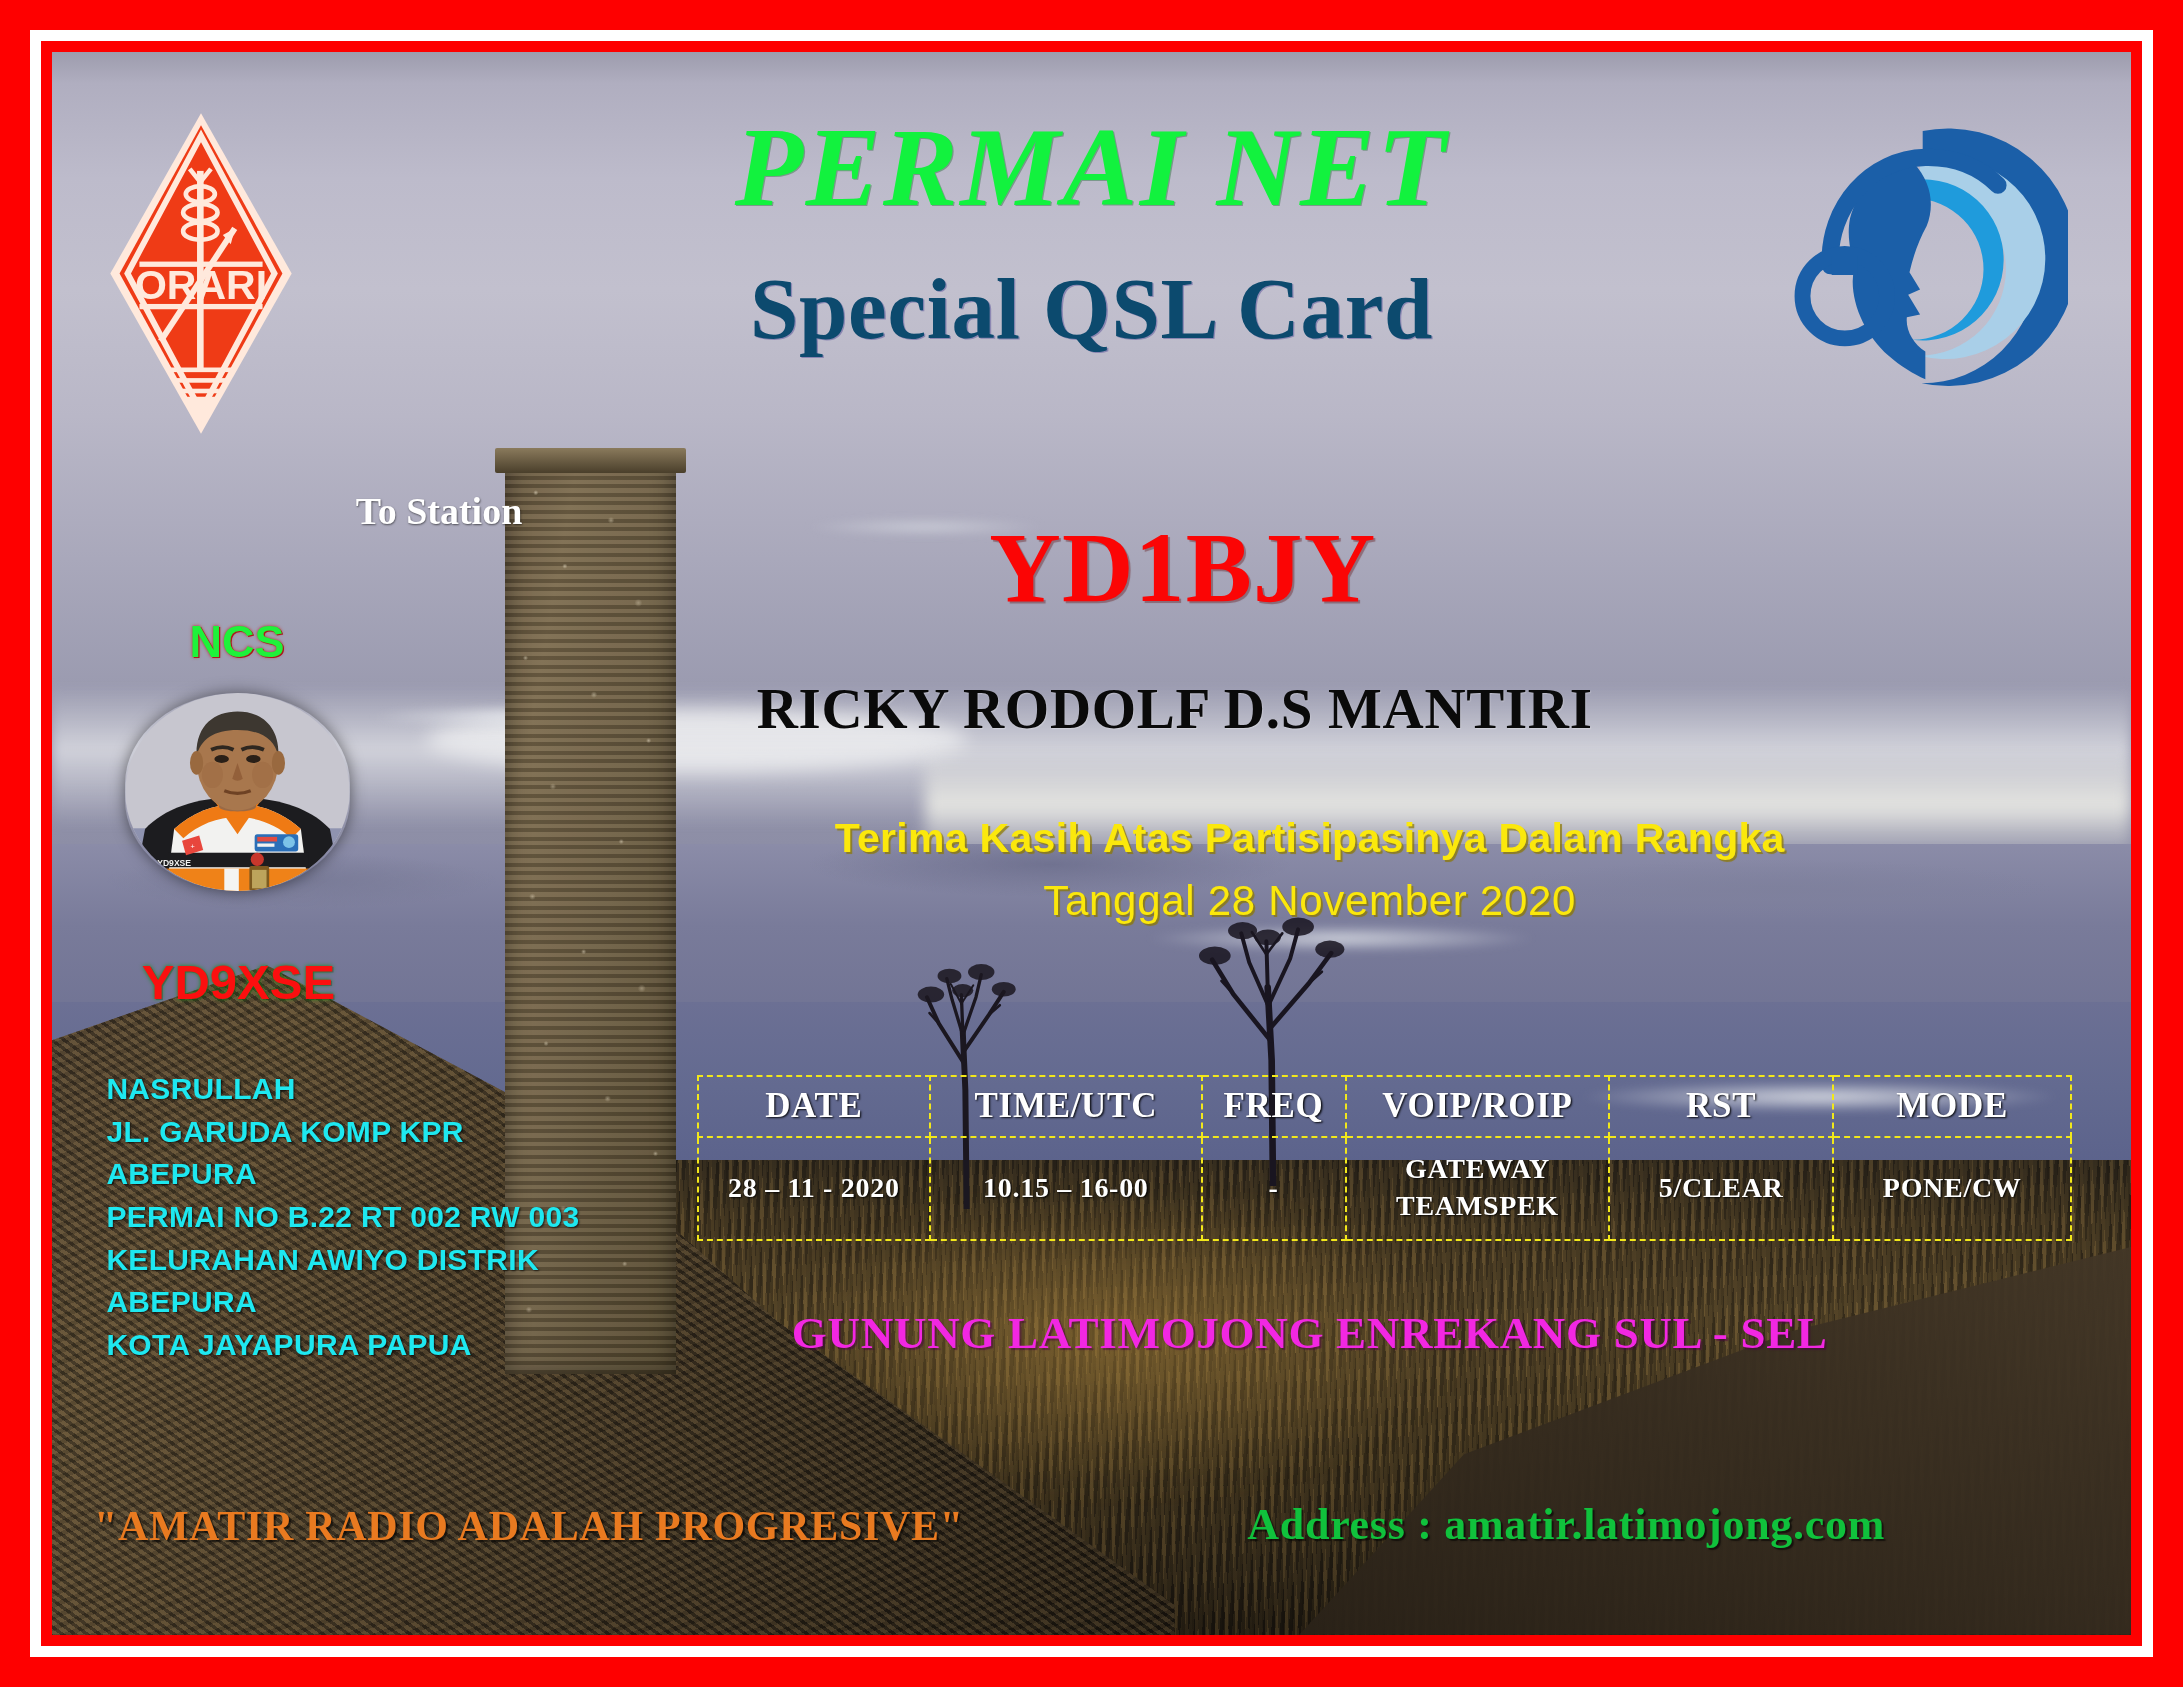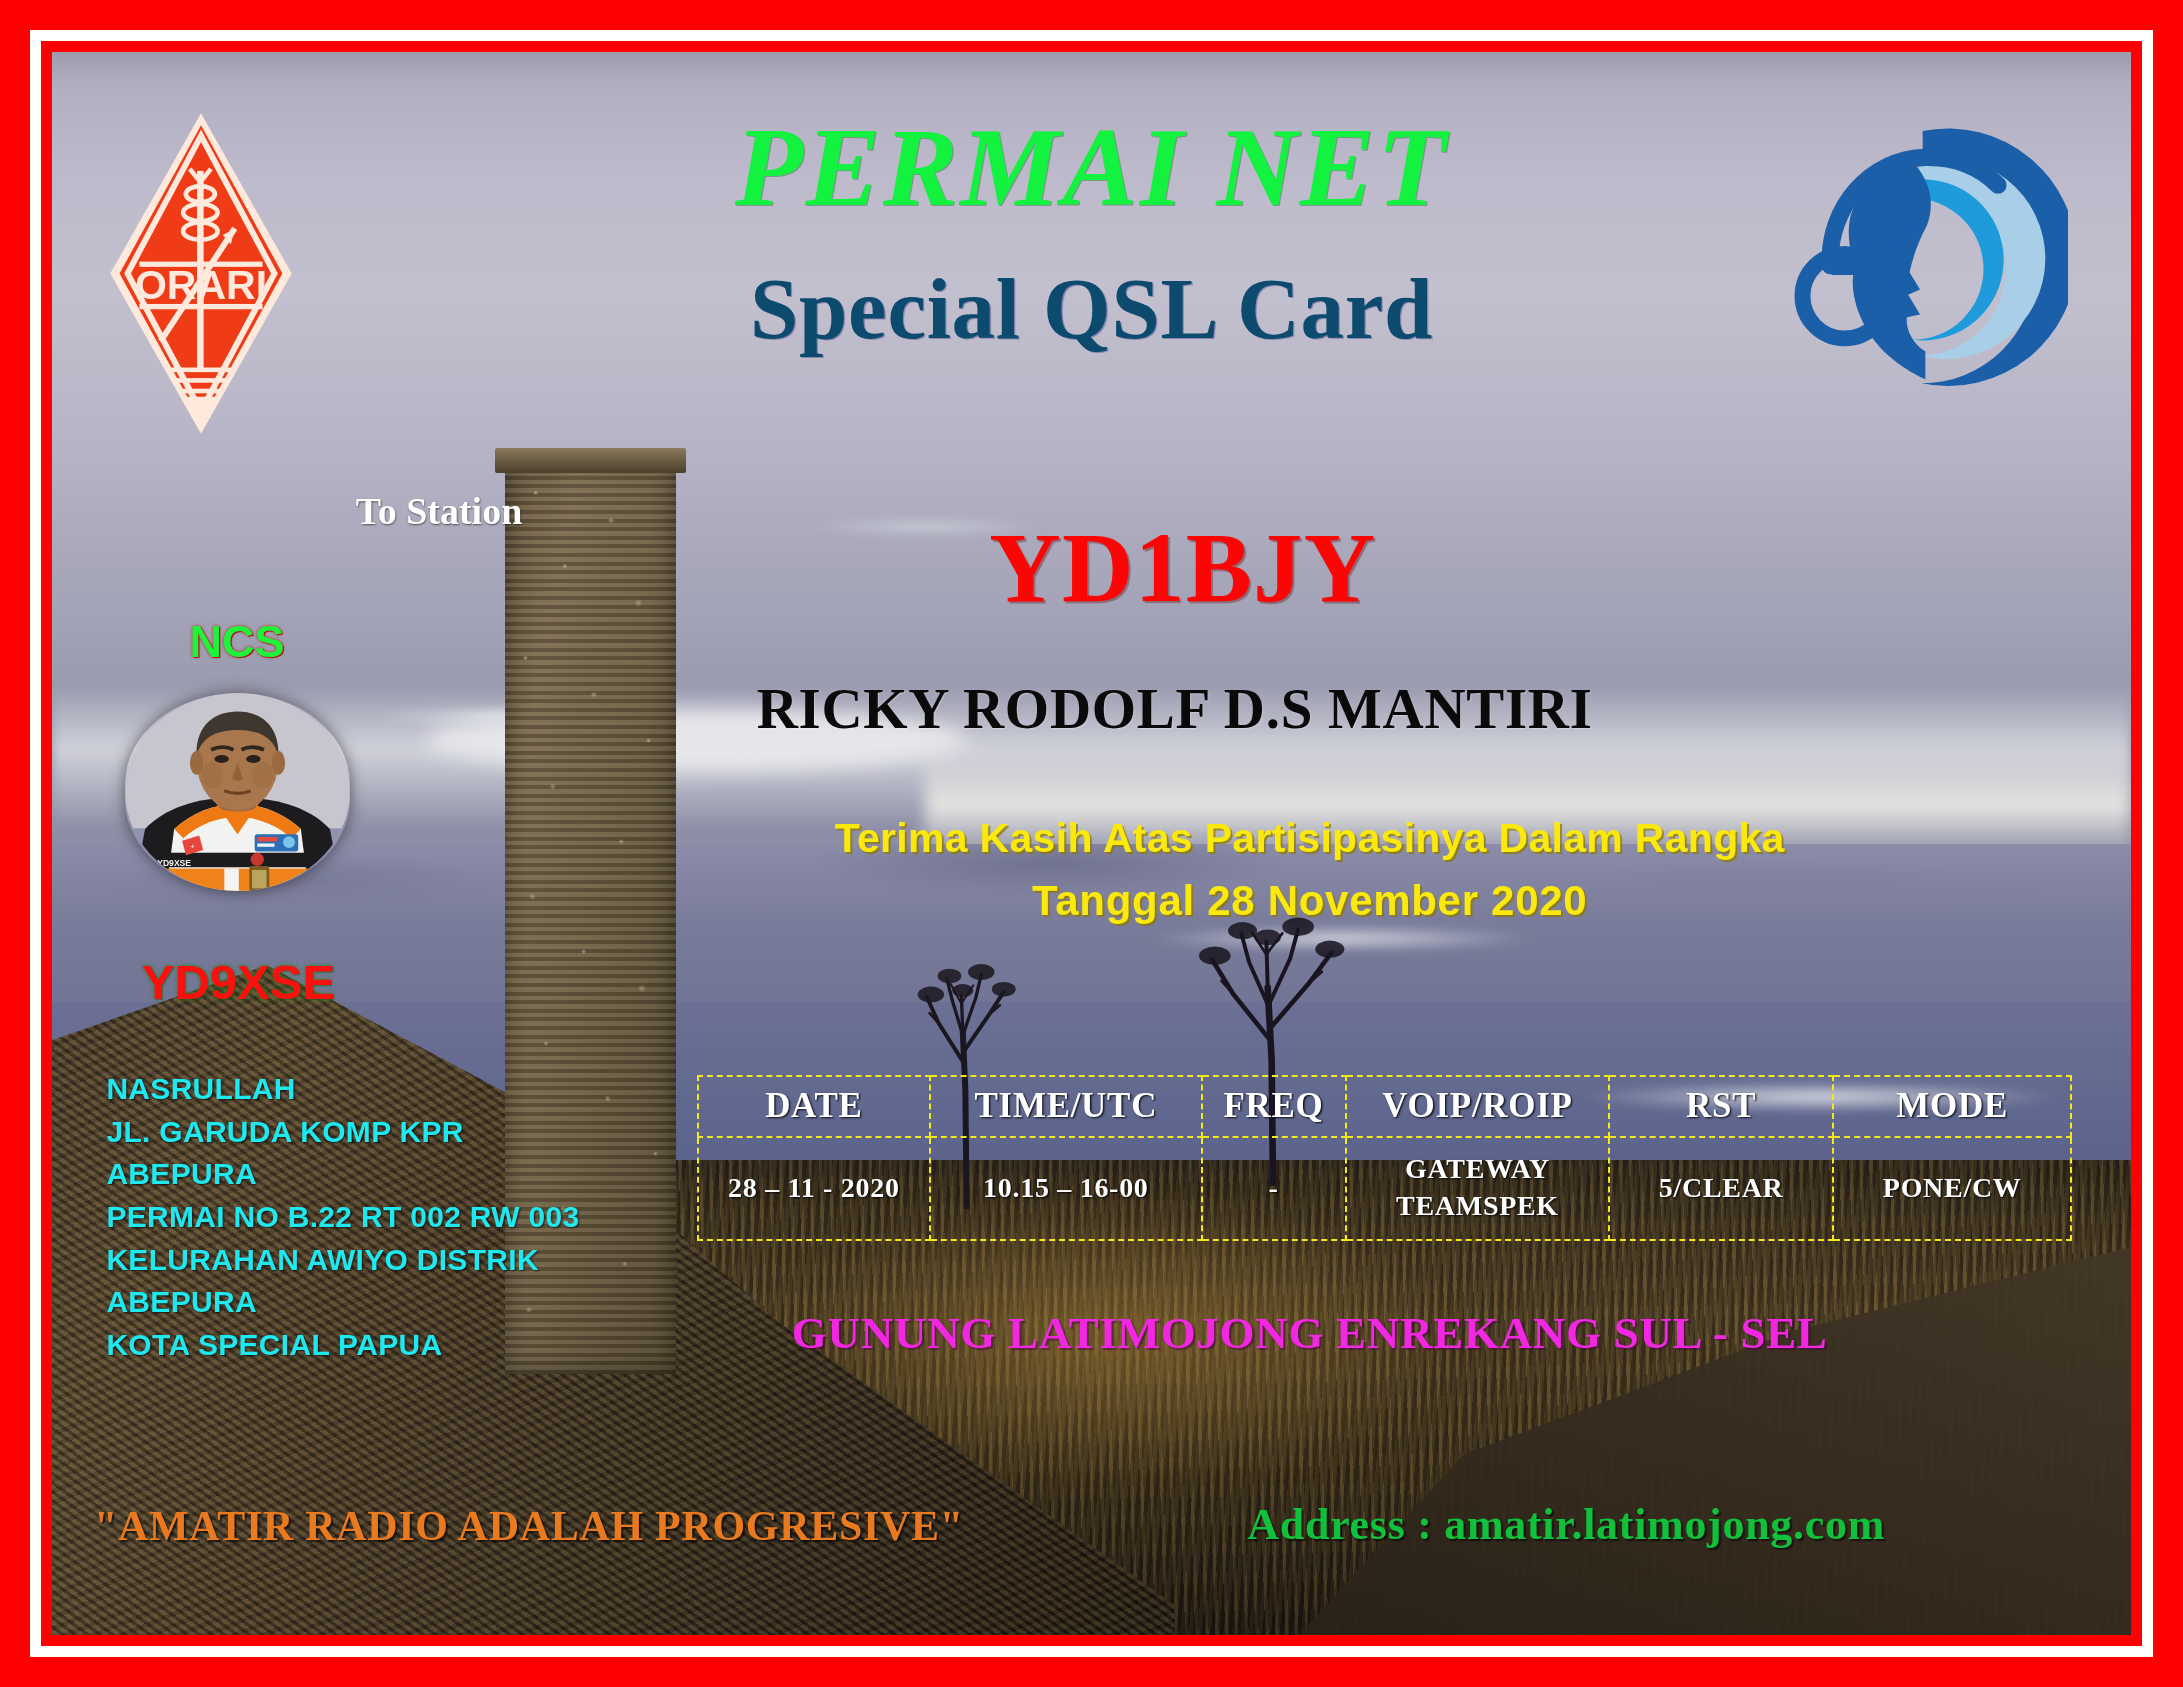--- a/index.html
+++ b/index.html
@@ -307,21 +307,21 @@
   #event-line2 {
     margin-top: 14.6px;
     font-family: "Liberation Sans", sans-serif;
     font-size: 41px; font-weight: bold; font-style: italic;
     text-shadow: 2px 2px 0.7px rgba(140,120,0,.75);
     letter-spacing: 0.7px;
   }
   #event-line3 {
     margin-top: 14.6px;
     font-family: "Liberation Sans", sans-serif;
-    font-size: 42px; font-weight: bold;
+    font-size: 42px; font-weight: normal;
     text-shadow: 2px 2px 0.7px rgba(140,120,0,.75);
     letter-spacing: 0.7px;
   }
 
   
   #qso-table {
     position: absolute;
     left: 31.0%;
     top: 64.6%;
     width: 66.2%;
@@ -592,21 +592,21 @@
 
         <div class="abs" id="ncs-call">YD9XSE</div>
 
         <div id="address-block">
           <div>NASRULLAH</div>
           <div>JL. GARUDA KOMP KPR</div>
           <div>ABEPURA</div>
           <div>PERMAI NO B.22 RT 002 RW 003</div>
           <div>KELURAHAN AWIYO DISTRIK</div>
           <div>ABEPURA</div>
-          <div>KOTA SPECIAL PAPUA</div>
+          <div>KOTA JAYAPURA PAPUA</div>
         </div>
 
         <div id="event-block">
           <div id="event-line1">Terima Kasih Atas Partisipasinya Dalam Rangka</div>
           <div id="event-line3">Tanggal  28  November  2020</div>
         </div>
 
         <table id="qso-table">
           <thead>
             <tr>

